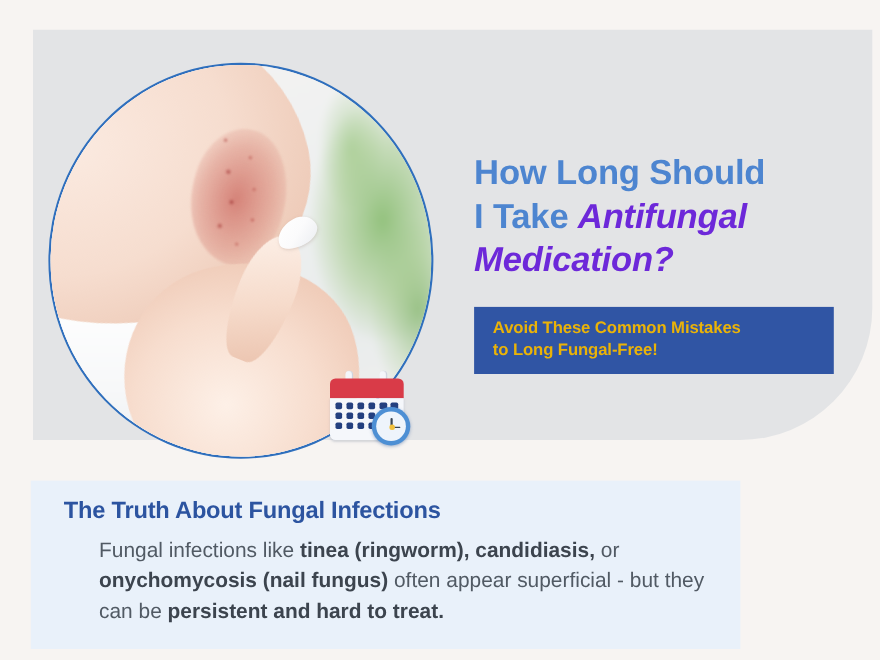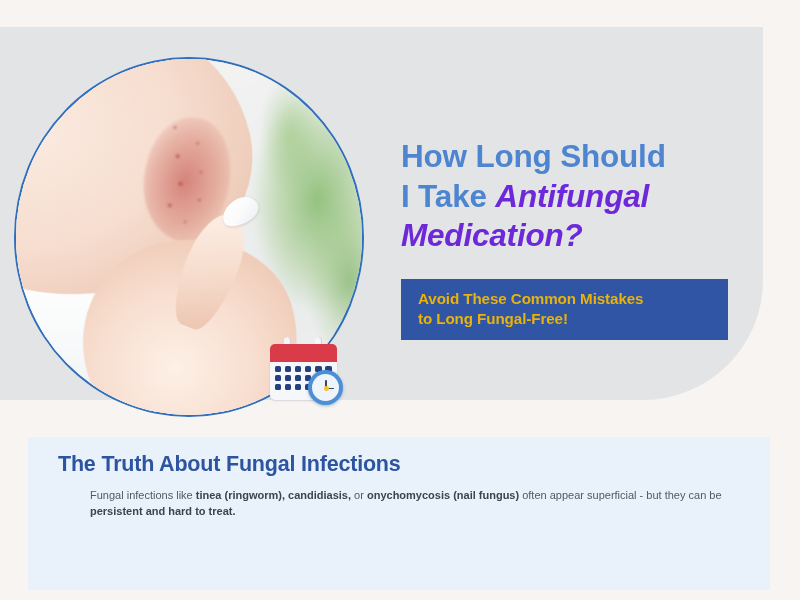--- a/index.html
+++ b/index.html
@@ -12,21 +12,21 @@
 
   body {
     font-family: "Liberation Sans", sans-serif;
     background: #f7f4f2;
     position: relative;
   }
 
   
   #hero-panel {
     position: absolute;
-    left: 0;
+    left: 30px;
     top: 27px;
     width: 763px;
     height: 373px;
     background: #e3e4e6;
     border-bottom-right-radius: 120px;
   }
 
   
   #hero-photo {
     position: absolute;
@@ -240,35 +240,35 @@
     width: 4.6px; height: 4.6px;
     border-radius: 50%;
     background: #f2c13c;
   }
 
   
   #truth-panel {
     position: absolute;
     left: 28px;
     top: 437px;
-    width: 742px;
+    width: 645px;
     height: 153px;
     background: #e9f1fa;
     padding: 15px 24px 0 30px;
   }
   #truth-heading {
     color: #2c54a0;
     font-size: 21.5px;
     font-weight: bold;
     letter-spacing: -0.2px;
   }
   #truth-body {
     margin: 10px 0 0 32px;
     color: #515a64;
-    font-size: 11px;
+    font-size: 19px;
     line-height: 1.47;
   }
   #truth-body b { color: #3c444e; font-weight: bold; }
 </style>
 </head>
 <body>
 
 <div id="hero-panel">
 
   <div id="hero-photo">

